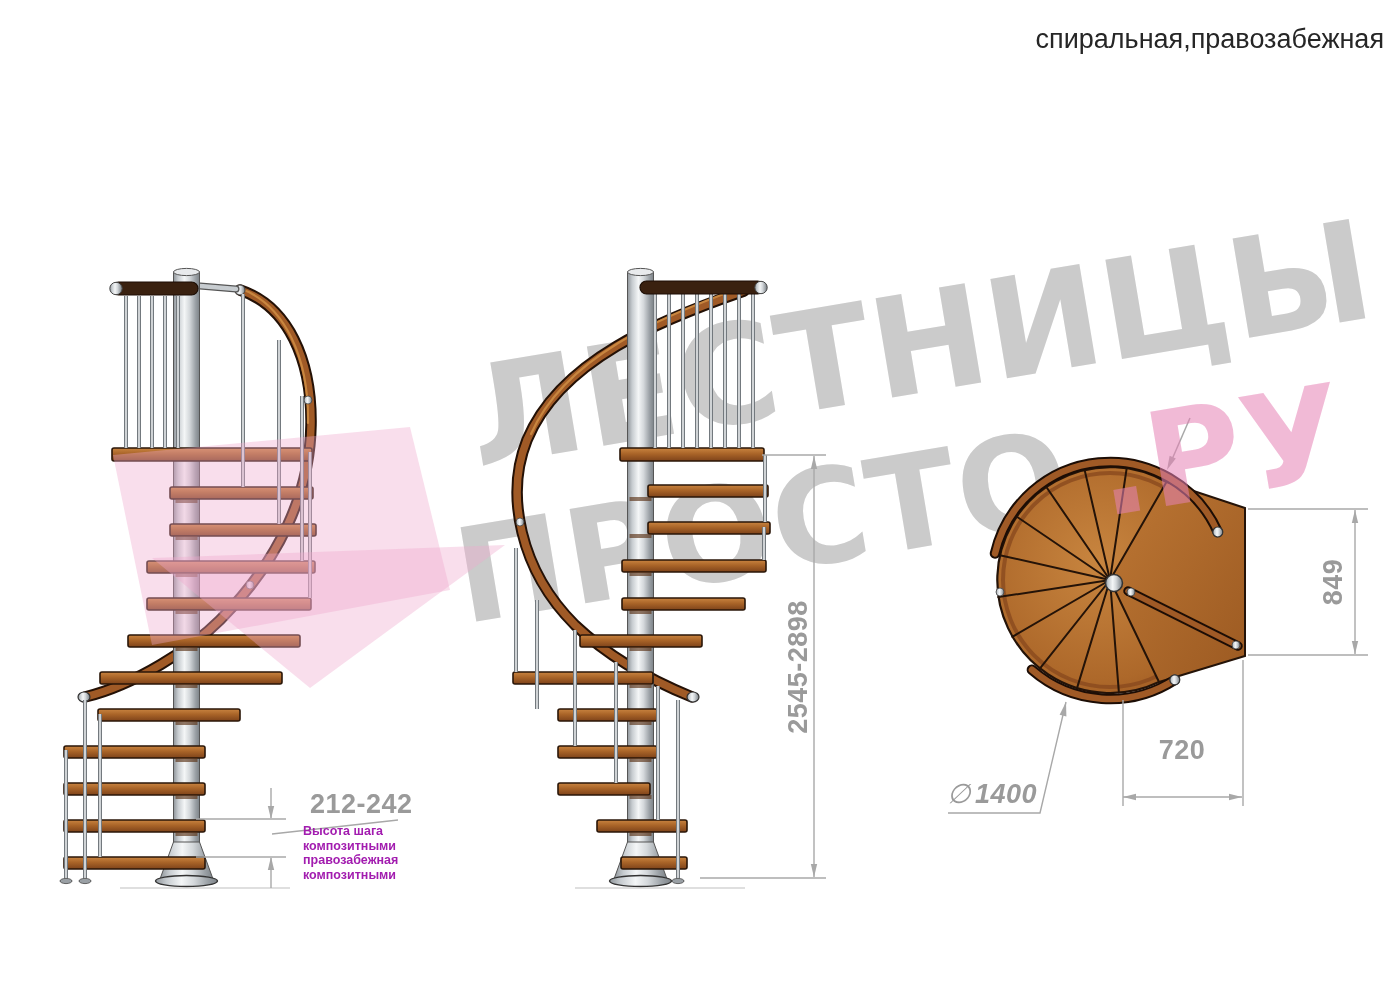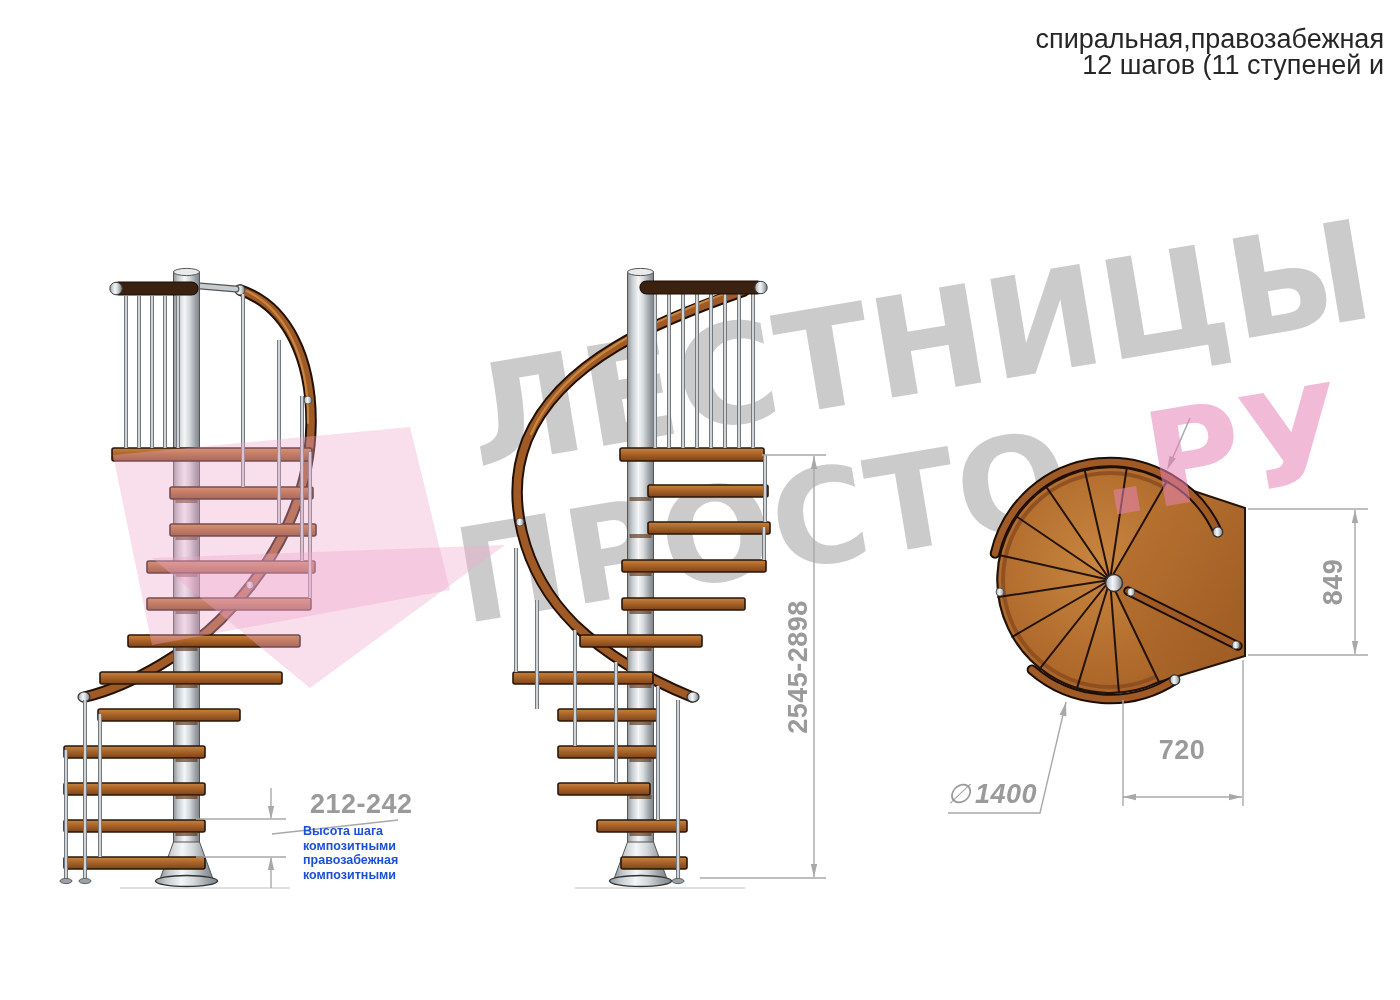--- a/index.html
+++ b/index.html
@@ -23,21 +23,21 @@
   
   .dim{color:#9a9a9a;font-weight:bold;font-size:27px;letter-spacing:0.5px;white-space:nowrap;}
   .dim-rot{transform:rotate(-90deg);transform-origin:center center;text-align:center;}
   #dim-step-height{left:302px;top:789px;margin-left:8px;}
   #dim-total-height{left:713px;top:650px;width:170px;height:34px;line-height:34px;}
   #dim-849{left:1283px;top:565px;width:100px;height:34px;line-height:34px;}
   #dim-720{left:1122px;top:735px;width:120px;text-align:center;}
   #dim-diameter{left:947px;top:778px;font-style:italic;}
   #dim-diameter .dsym{font-weight:normal;margin-right:4px;}
   
-  #note{left:303px;top:824px;font-size:12.5px;line-height:14.5px;color:#1d4ed8;font-weight:bold;}
+  #note{left:303px;top:824px;font-size:12.5px;line-height:14.5px;color:#a21caf;font-weight:bold;}
   .z0{z-index:0;} .z1{z-index:1;} .z2{z-index:2;} .z3{z-index:3;}
 </style>
 </head>
 <body>
 
 <div id="stage">
 
   <div class="wm-line wm1 z0">
     <span class="wm-gray">ЛЕСТНИЦЫ</span>
   </div>
@@ -333,21 +333,20 @@
       <span class="sp1 wm-hide">ПРОСТО</span><span class="wm-pink">.РУ</span>
     </div>
   </div>
   <svg class="abs z2" width="1400" height="1000" viewBox="0 0 1400 1000" style="pointer-events:none;">
     <polygon points="113,455 410,427 450,590 152,645" fill="#f0a8cc" fill-opacity="0.38"></polygon>
     <polygon points="152,558 505,545 310,688" fill="#f0a8cc" fill-opacity="0.38"></polygon>
   </svg>
 
   <div id="header" class="abs z3">
     <div>спиральная,правозабежная</div>
-    <div>12 шагов (11 ступеней и</div>
   </div>
 
   <div id="dim-step-height" class="abs z3 dim">212-242</div>
 
   <div id="dim-total-height" class="abs z3 dim dim-rot">2545-2898</div>
 
   <div id="dim-849" class="abs z3 dim dim-rot">849</div>
 
   <div id="dim-720" class="abs z3 dim">720</div>
 

